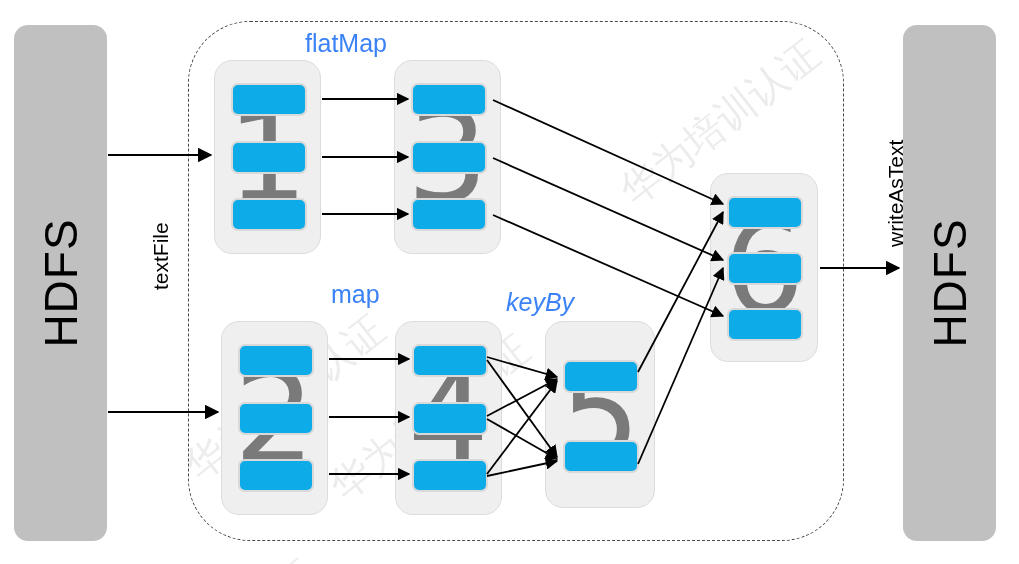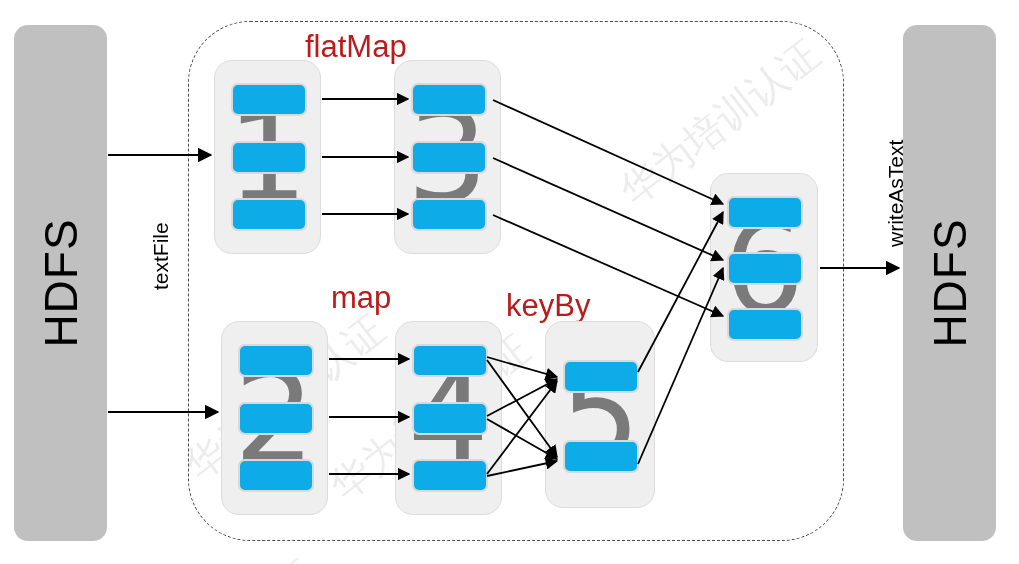--- a/index.html
+++ b/index.html
@@ -72,22 +72,22 @@
     position: absolute;
     background: #0dace8;
     border: 2px solid #d9d9d9;
     border-radius: 7px;
     box-sizing: border-box;
   }
 
   
   .op-caption {
     position: absolute;
-    color: #b91c1c;
-    font-size: 31px;
+    color: #3b82f6;
+    font-size: 25px;
     white-space: nowrap;
   }
 
   
   .edge-label {
     position: absolute;
     color: #000000;
     font-size: 21px;
     white-space: nowrap;
     transform: rotate(-90deg);
@@ -135,21 +135,21 @@
 
   <div class="hdfs-bar" style="left:903px; top:25px; width:93px; height:516px;">
     <span class="hdfs-label">HDFS</span>
   </div>
 
   <div class="edge-label" style="left:149px; top:290px;">textFile</div>
   <div class="edge-label" style="left:884px; top:247px;">writeAsText</div>
 
   <div class="op-caption" style="left:305px; top:29px;">flatMap</div>
   <div class="op-caption" style="left:331px; top:280px;">map</div>
-  <div class="op-caption" style="left:506px; top:288px;">keyBy</div>
+  <div class="op-caption" style="left:506px; top:288px;font-style:italic;">keyBy</div>
 
   <div class="op-group" style="left:214px; top:60px; width:107px; height:194px;">
     <div class="group-number">1</div>
     <div class="task-slot" style="left:16px; top:22px; width:76px; height:33px;"></div>
     <div class="task-slot" style="left:16px; top:80px; width:76px; height:33px;"></div>
     <div class="task-slot" style="left:16px; top:137px; width:76px; height:33px;"></div>
   </div>
 
   <div class="op-group" style="left:394px; top:60px; width:107px; height:194px;">
     <div class="group-number">3</div>

